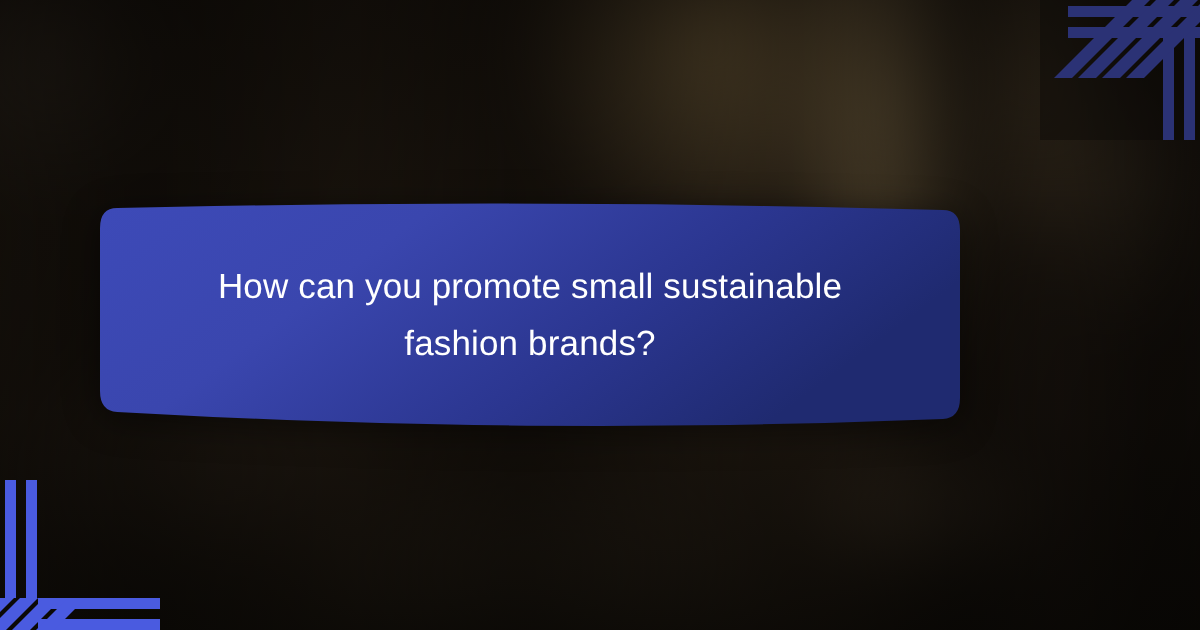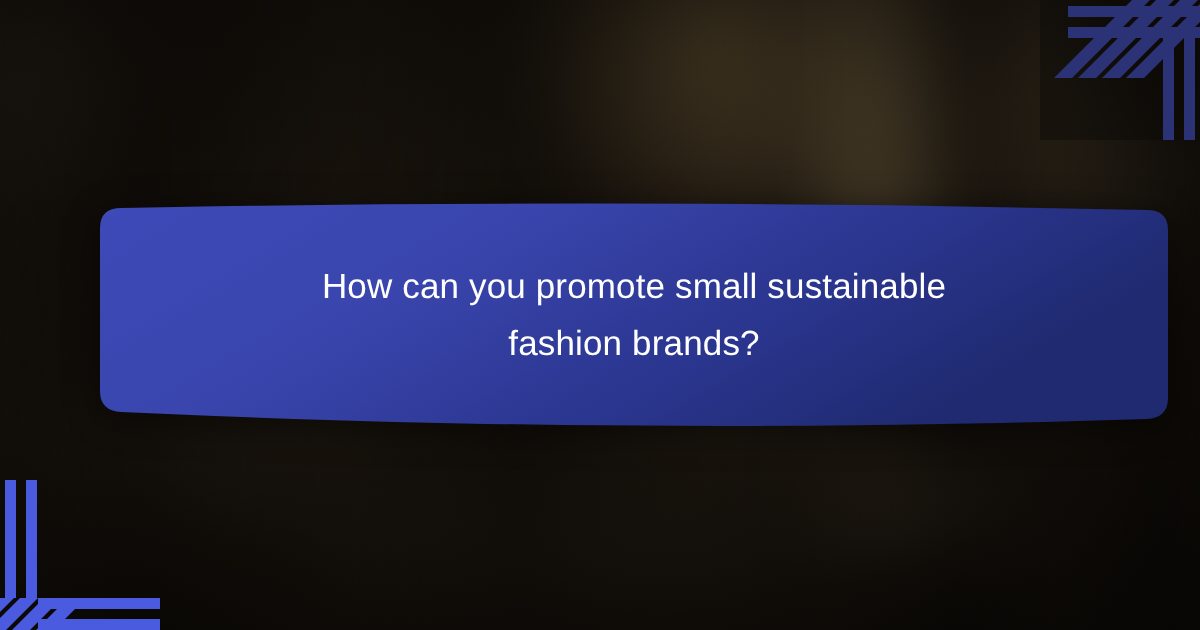--- a/index.html
+++ b/index.html
@@ -84,21 +84,21 @@
     width: 160px; height: 140px;
     background: rgba(10,8,6,0.45);
     pointer-events: none;
   }
 
   
   .card-wrap {
     position: absolute;
     left: 100px;
     top: 200px;
-    width: 1068px;
+    width: 860px;
     height: 232px;
   }
 
   .card-svg {
     position: absolute;
     inset: 0;
     width: 100%;
     height: 100%;
     filter: drop-shadow(0 6px 18px rgba(0,0,0,0.45));
   }

